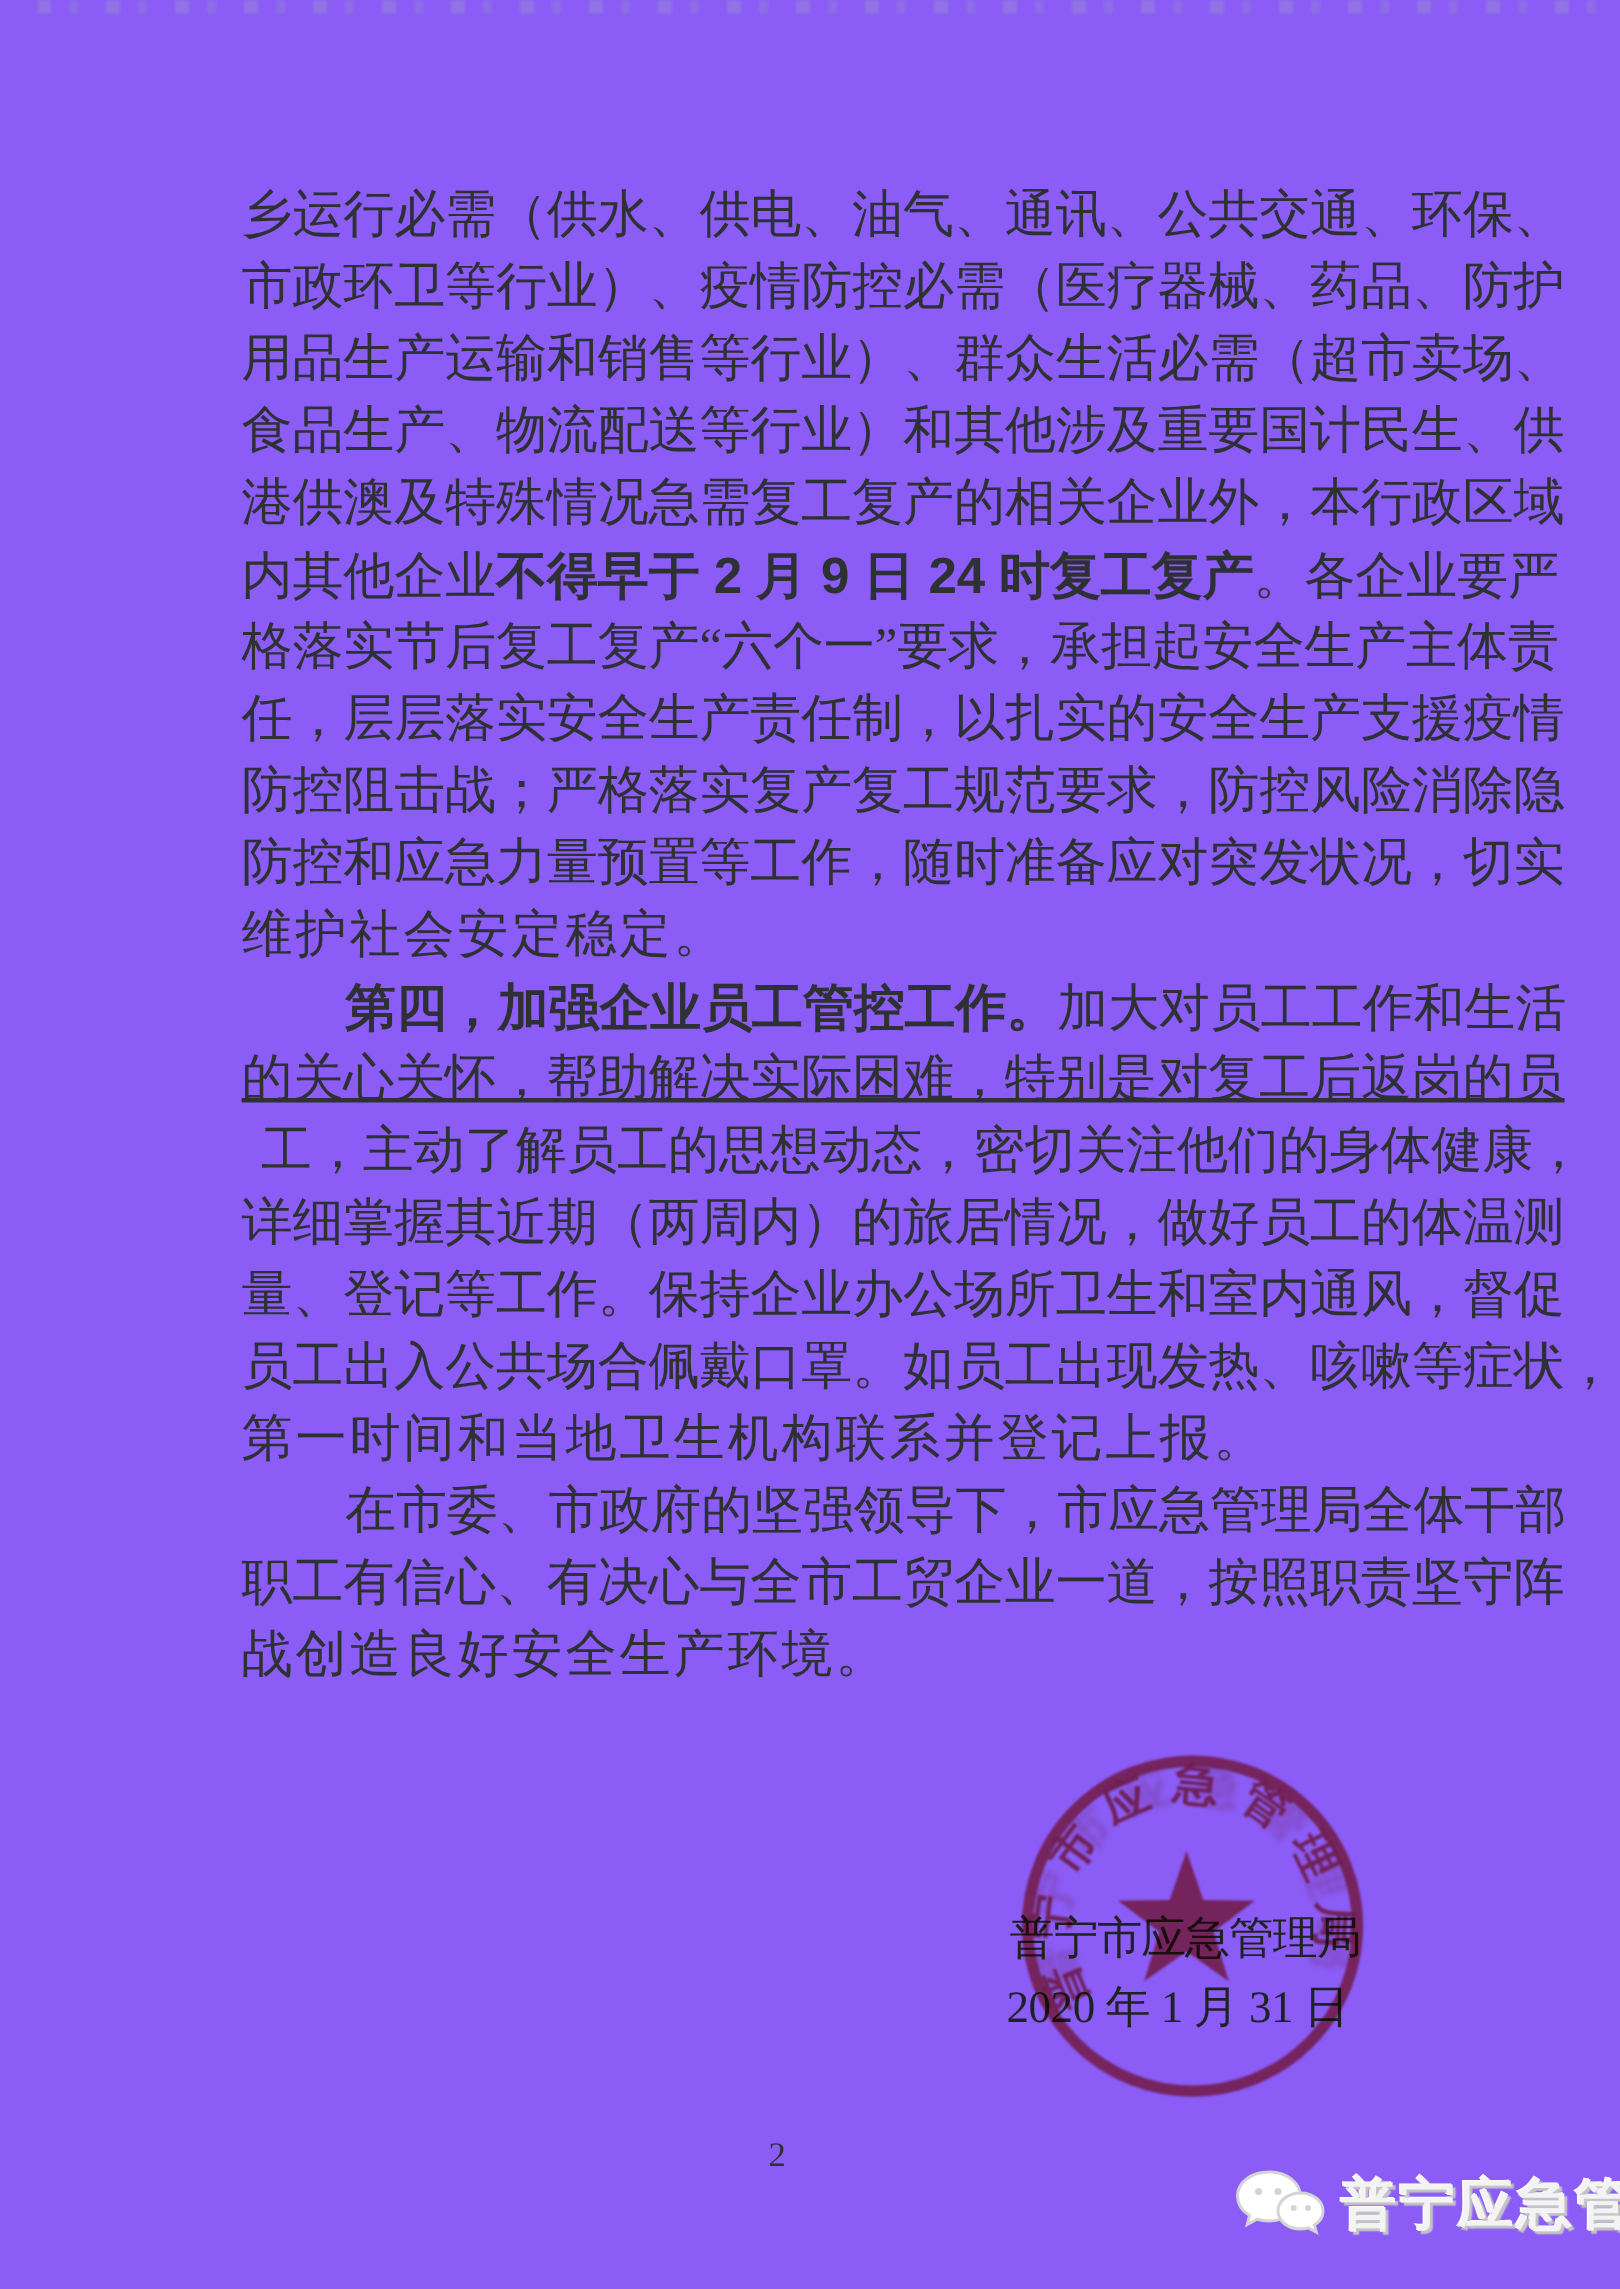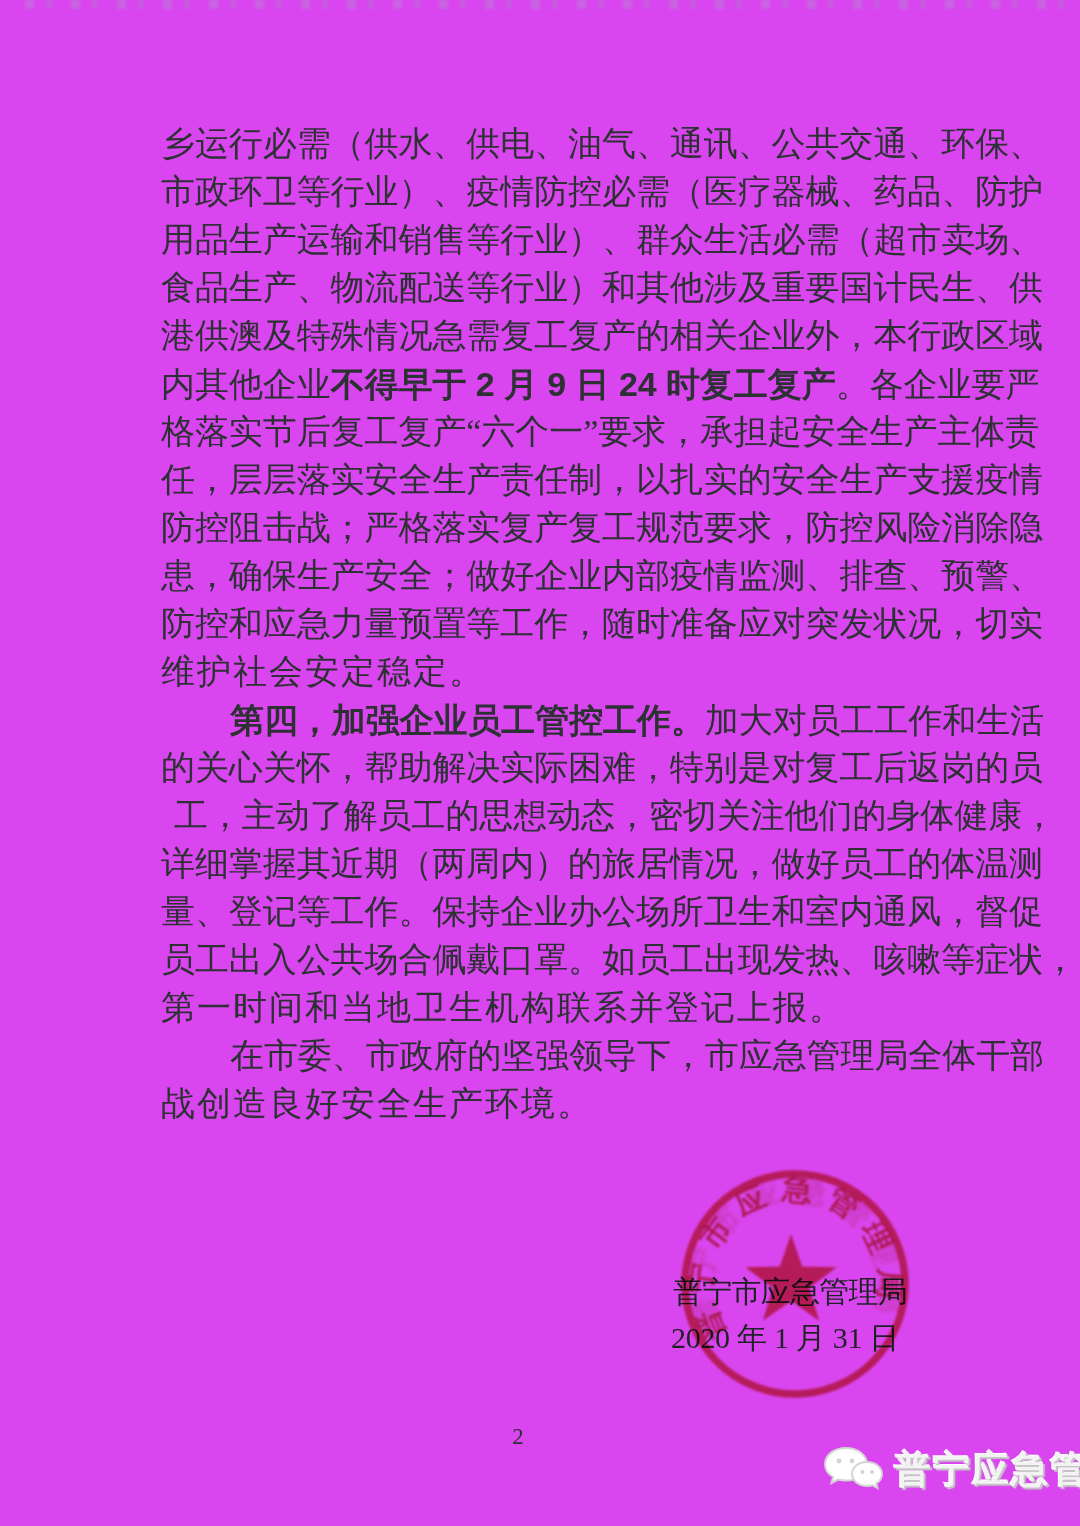--- a/index.html
+++ b/index.html
@@ -1,20 +1,20 @@
 <!DOCTYPE html>
 <html><head>
 <meta charset="utf-8">
 <style>
   html, body { margin:0; padding:0; background:#e9e9e9; }
   .page {
     position:relative;
     width:1080px; height:1526px;
     margin:0 auto;
-    background:#d946ef;
+    background:#8b5cf6;
     overflow:hidden;
     font-family:"Liberation Serif","DejaVu Serif",serif;
   }
   
   .top-noise {
     position:absolute; left:25px; top:0; right:0; height:9px;
     background:repeating-linear-gradient(90deg,
       rgba(160,170,188,.40) 0 9px, rgba(255,255,255,0) 9px 21px,
       rgba(150,160,180,.32) 21px 27px, rgba(255,255,255,0) 27px 46px);
     filter:blur(1px);
@@ -69,31 +69,31 @@
   <div class="doc-body">
       <div class="line fill" style="letter-spacing: -0.0769231px;"><span>乡运行必需（供水、供电、油气、通讯、公共交通、环保、</span></div>
       <div class="line fill" style="letter-spacing: -0.0769231px;"><span>市政环卫等行业）、疫情防控必需（医疗器械、药品、防护</span></div>
       <div class="line fill" style="letter-spacing: -0.0769231px;"><span>用品生产运输和销售等行业）、群众生活必需（超市卖场、</span></div>
       <div class="line fill" style="letter-spacing: -0.0769231px;"><span>食品生产、物流配送等行业）和其他涉及重要国计民生、供</span></div>
       <div class="line fill" style="letter-spacing: -0.0769231px;"><span>港供澳及特殊情况急需复工复产的相关企业外，本行政区域</span></div>
       <div class="line fill" style="letter-spacing: -0.0625px;"><span>内其他企业</span><span class="b">不得早于 2 月 9 日 24 时复工复产</span><span>。各企业要严</span></div>
       <div class="line fill" style="letter-spacing: -0.0740741px;"><span>格落实节后复工复产“六个一”要求，承担起安全生产主体责</span></div>
       <div class="line fill" style="letter-spacing: -0.0769231px;"><span>任，层层落实安全生产责任制，以扎实的安全生产支援疫情</span></div>
       <div class="line fill" style="letter-spacing: -0.0769231px;"><span>防控阻击战；严格落实复产复工规范要求，防控风险消除隐</span></div>
-      <div class="line fill" style="letter-spacing: -0.0769231px;"><span>患，确保生产安全；做好企业内部疫情监测、排查、预警、</span></div>
       <div class="line fill" style="letter-spacing: -0.0769231px;"><span>防控和应急力量预置等工作，随时准备应对突发状况，切实</span></div>
       <div class="line"><span>维护社会安定稳定。</span></div>
       <div class="line fill" style="letter-spacing: -0.0833333px;"><span class="indent"></span><span class="b">第四，加强企业员工管控工作。</span><span>加大对员工工作和生活</span></div>
-      <div class="line fill" style="letter-spacing: -0.0769231px;"><span>的关心关怀，帮助解决实际困难，特别是对复工后返岗的员</span></div>
+      <div class="line fill" style="letter-spacing: -0.0769231px; text-decoration: underline;"><span>的关心关怀，帮助解决实际困难，特别是对复工后返岗的员</span></div>
       <div class="line fill" style="letter-spacing: -0.0769231px; margin-left: 13px;"><span>工，主动了解员工的思想动态，密切关注他们的身体健康，</span></div>
       <div class="line fill" style="letter-spacing: -0.0769231px; text-align: right;"><span>详细掌握其近期（两周内）的旅居情况，做好员工的体温测</span></div>
       <div class="line fill" style="letter-spacing: -0.0769231px;"><span>量、登记等工作。保持企业办公场所卫生和室内通风，督促</span></div>
       <div class="line fill" style="letter-spacing: -0.0740741px;"><span>员工出入公共场合佩戴口罩。如员工出现发热、咳嗽等症状，</span></div>
       <div class="line"><span>第一时间和当地卫生机构联系并登记上报。</span></div>
       <div class="line fill" style="letter-spacing: -0.0833333px;"><span class="indent"></span><span>在市委、市政府的坚强领导下，市应急管理局全体干部</span></div>
+      <div class="line fill" style="letter-spacing: -0.0769231px;"><span>职工有信心、有决心与全市工贸企业一道，按照职责坚守阵</span></div>
       <div class="line"><span>战创造良好安全生产环境。</span></div>
     </div>
 
   <div class="signature-line sig-org" style="letter-spacing: -0.75px;">普宁市应急管理局</div>
   <div class="signature-line sig-date" style="letter-spacing: -0.3px;">2020 年 1 月 31 日</div>
 
   <svg class="seal" width="290" height="300" viewBox="0 0 290 300">
     <defs>
       <filter id="softblur" x="-20%" y="-20%" width="140%" height="140%">
         <feGaussianBlur stdDeviation="0.8"></feGaussianBlur>

